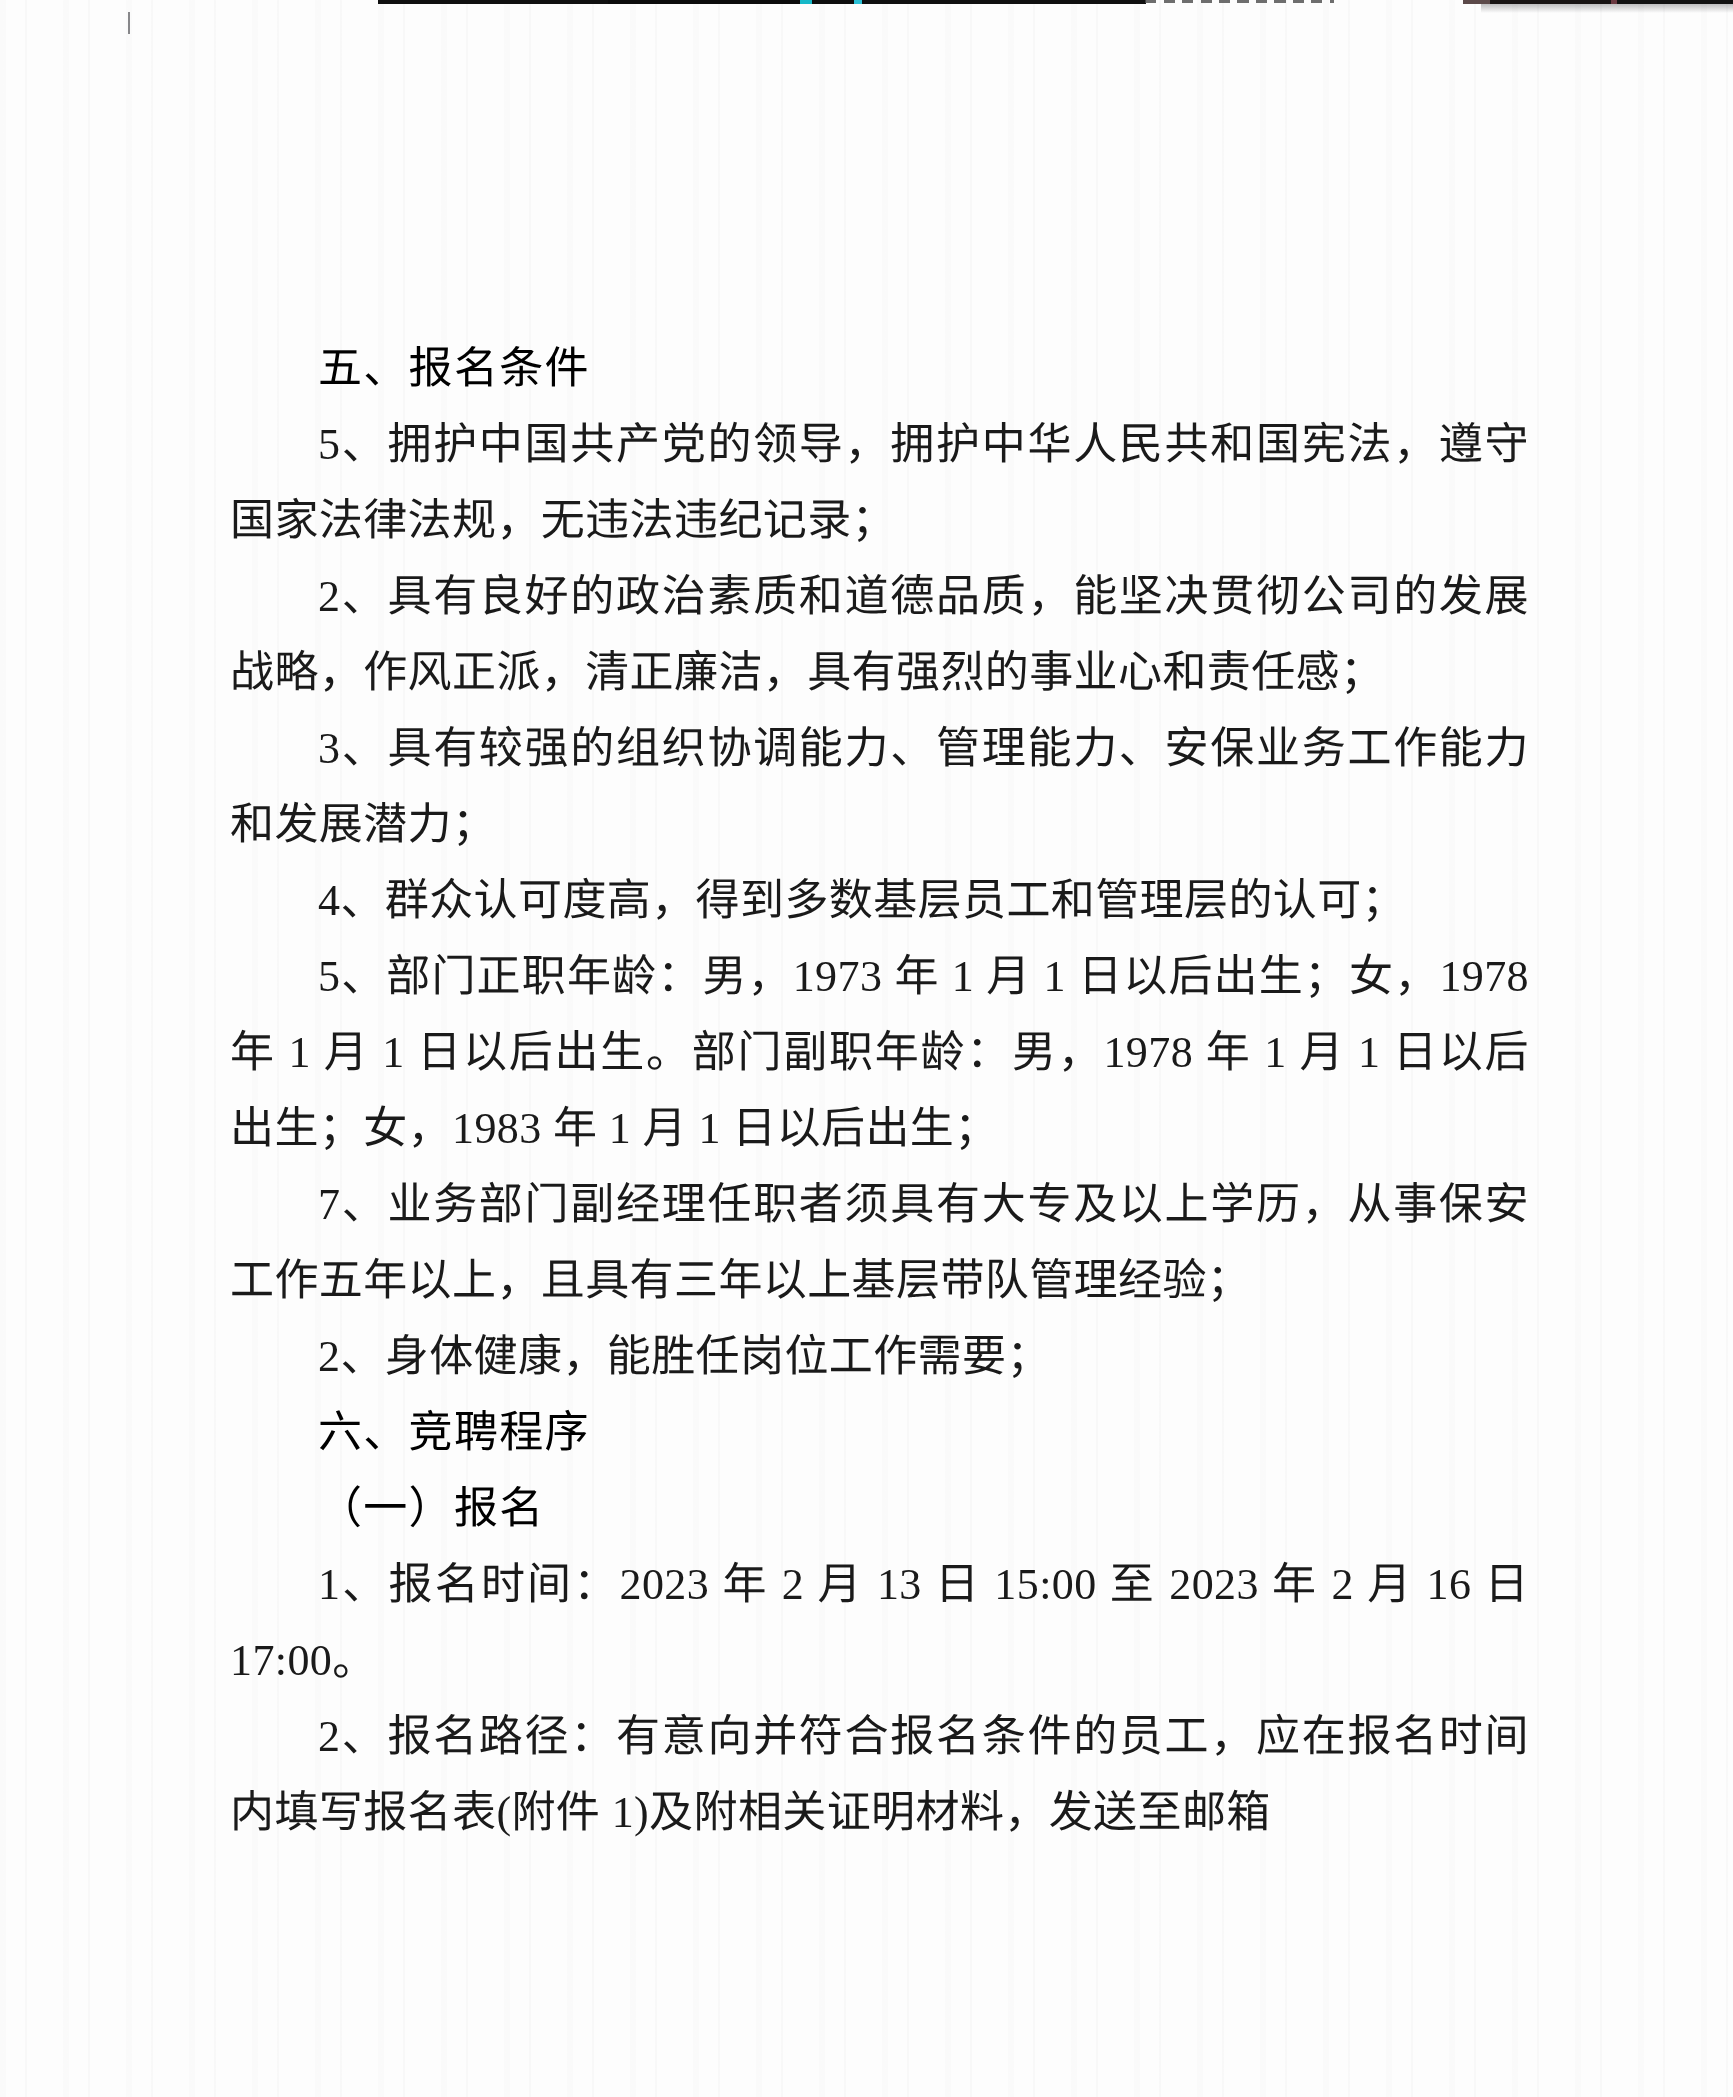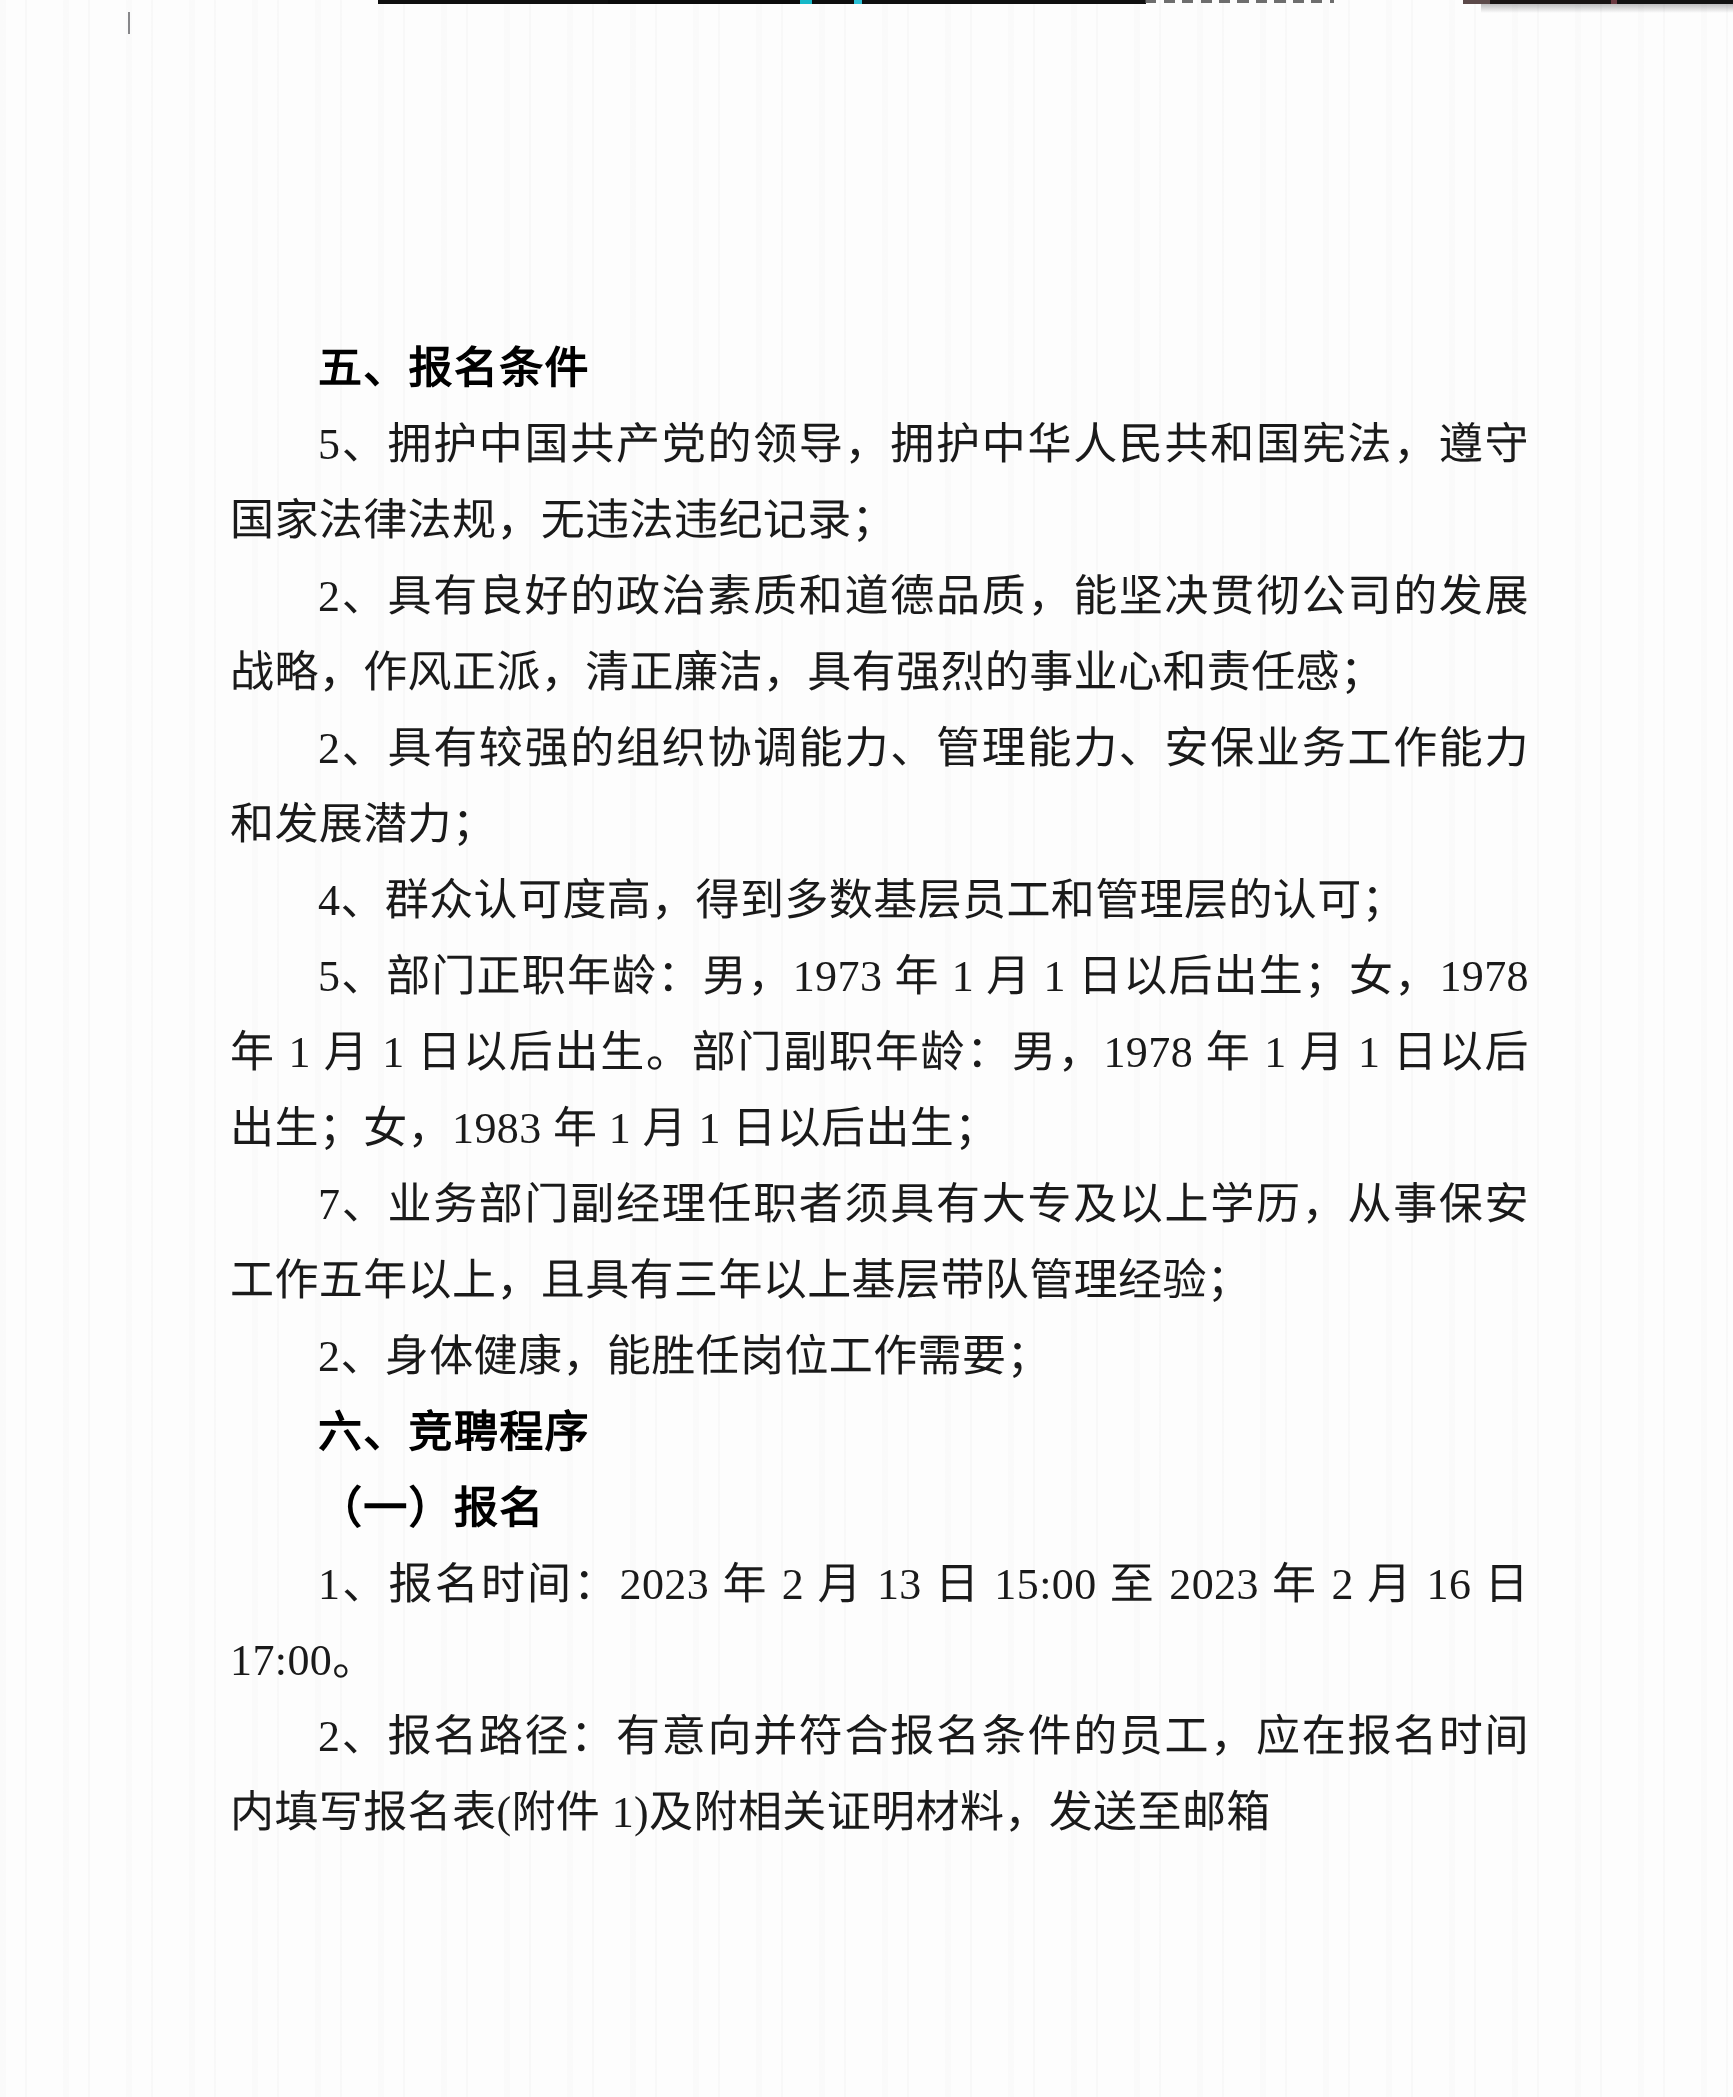--- a/index.html
+++ b/index.html
@@ -67,40 +67,40 @@
     text-align:justify;
     text-justify:inter-character;
     letter-spacing:0.4px;
   }
   .doc-content p{
     margin:0;
     text-indent:2em;
   }
   .doc-content p.heading,
   .doc-content p.subheading{
-    font-weight:700;
+    font-weight:400;
     color:var(--heading-ink);
     letter-spacing:1.3px;
   }
 </style>
 </head>
 <body>
 
 <div class="page">
   <div class="artifact-top-a"></div>
   <div class="artifact-top-b"></div>
   <div class="artifact-top-c"></div>
   <div class="artifact-top-c-shadow"></div>
   <div class="artifact-left-speck"></div>
 
   <main class="doc-content">
       <p class="heading">五、报名条件</p>
       <p class="paragraph">5、拥护中国共产党的领导，拥护中华人民共和国宪法，遵守国家法律法规，无违法违纪记录；</p>
       <p class="paragraph">2、具有良好的政治素质和道德品质，能坚决贯彻公司的发展战略，作风正派，清正廉洁，具有强烈的事业心和责任感；</p>
-      <p class="paragraph">2、具有较强的组织协调能力、管理能力、安保业务工作能力和发展潜力；</p>
+      <p class="paragraph">3、具有较强的组织协调能力、管理能力、安保业务工作能力和发展潜力；</p>
       <p class="paragraph">4、群众认可度高，得到多数基层员工和管理层的认可；</p>
       <p class="paragraph">5、部门正职年龄：男，1973 年 1 月 1 日以后出生；女，1978 年 1 月 1 日以后出生。部门副职年龄：男，1978 年 1 月 1 日以后出生；女，1983 年 1 月 1 日以后出生；</p>
       <p class="paragraph">7、业务部门副经理任职者须具有大专及以上学历，从事保安工作五年以上，且具有三年以上基层带队管理经验；</p>
       <p class="paragraph">2、身体健康，能胜任岗位工作需要；</p>
       <p class="heading">六、竞聘程序</p>
       <p class="subheading">（一）报名</p>
       <p class="paragraph">1、报名时间：2023 年 2 月 13 日 15:00 至 2023 年 2 月 16 日 17:00。</p>
       <p class="paragraph">2、报名路径：有意向并符合报名条件的员工，应在报名时间内填写报名表(附件 1)及附相关证明材料，发送至邮箱</p>
     </main>
 

